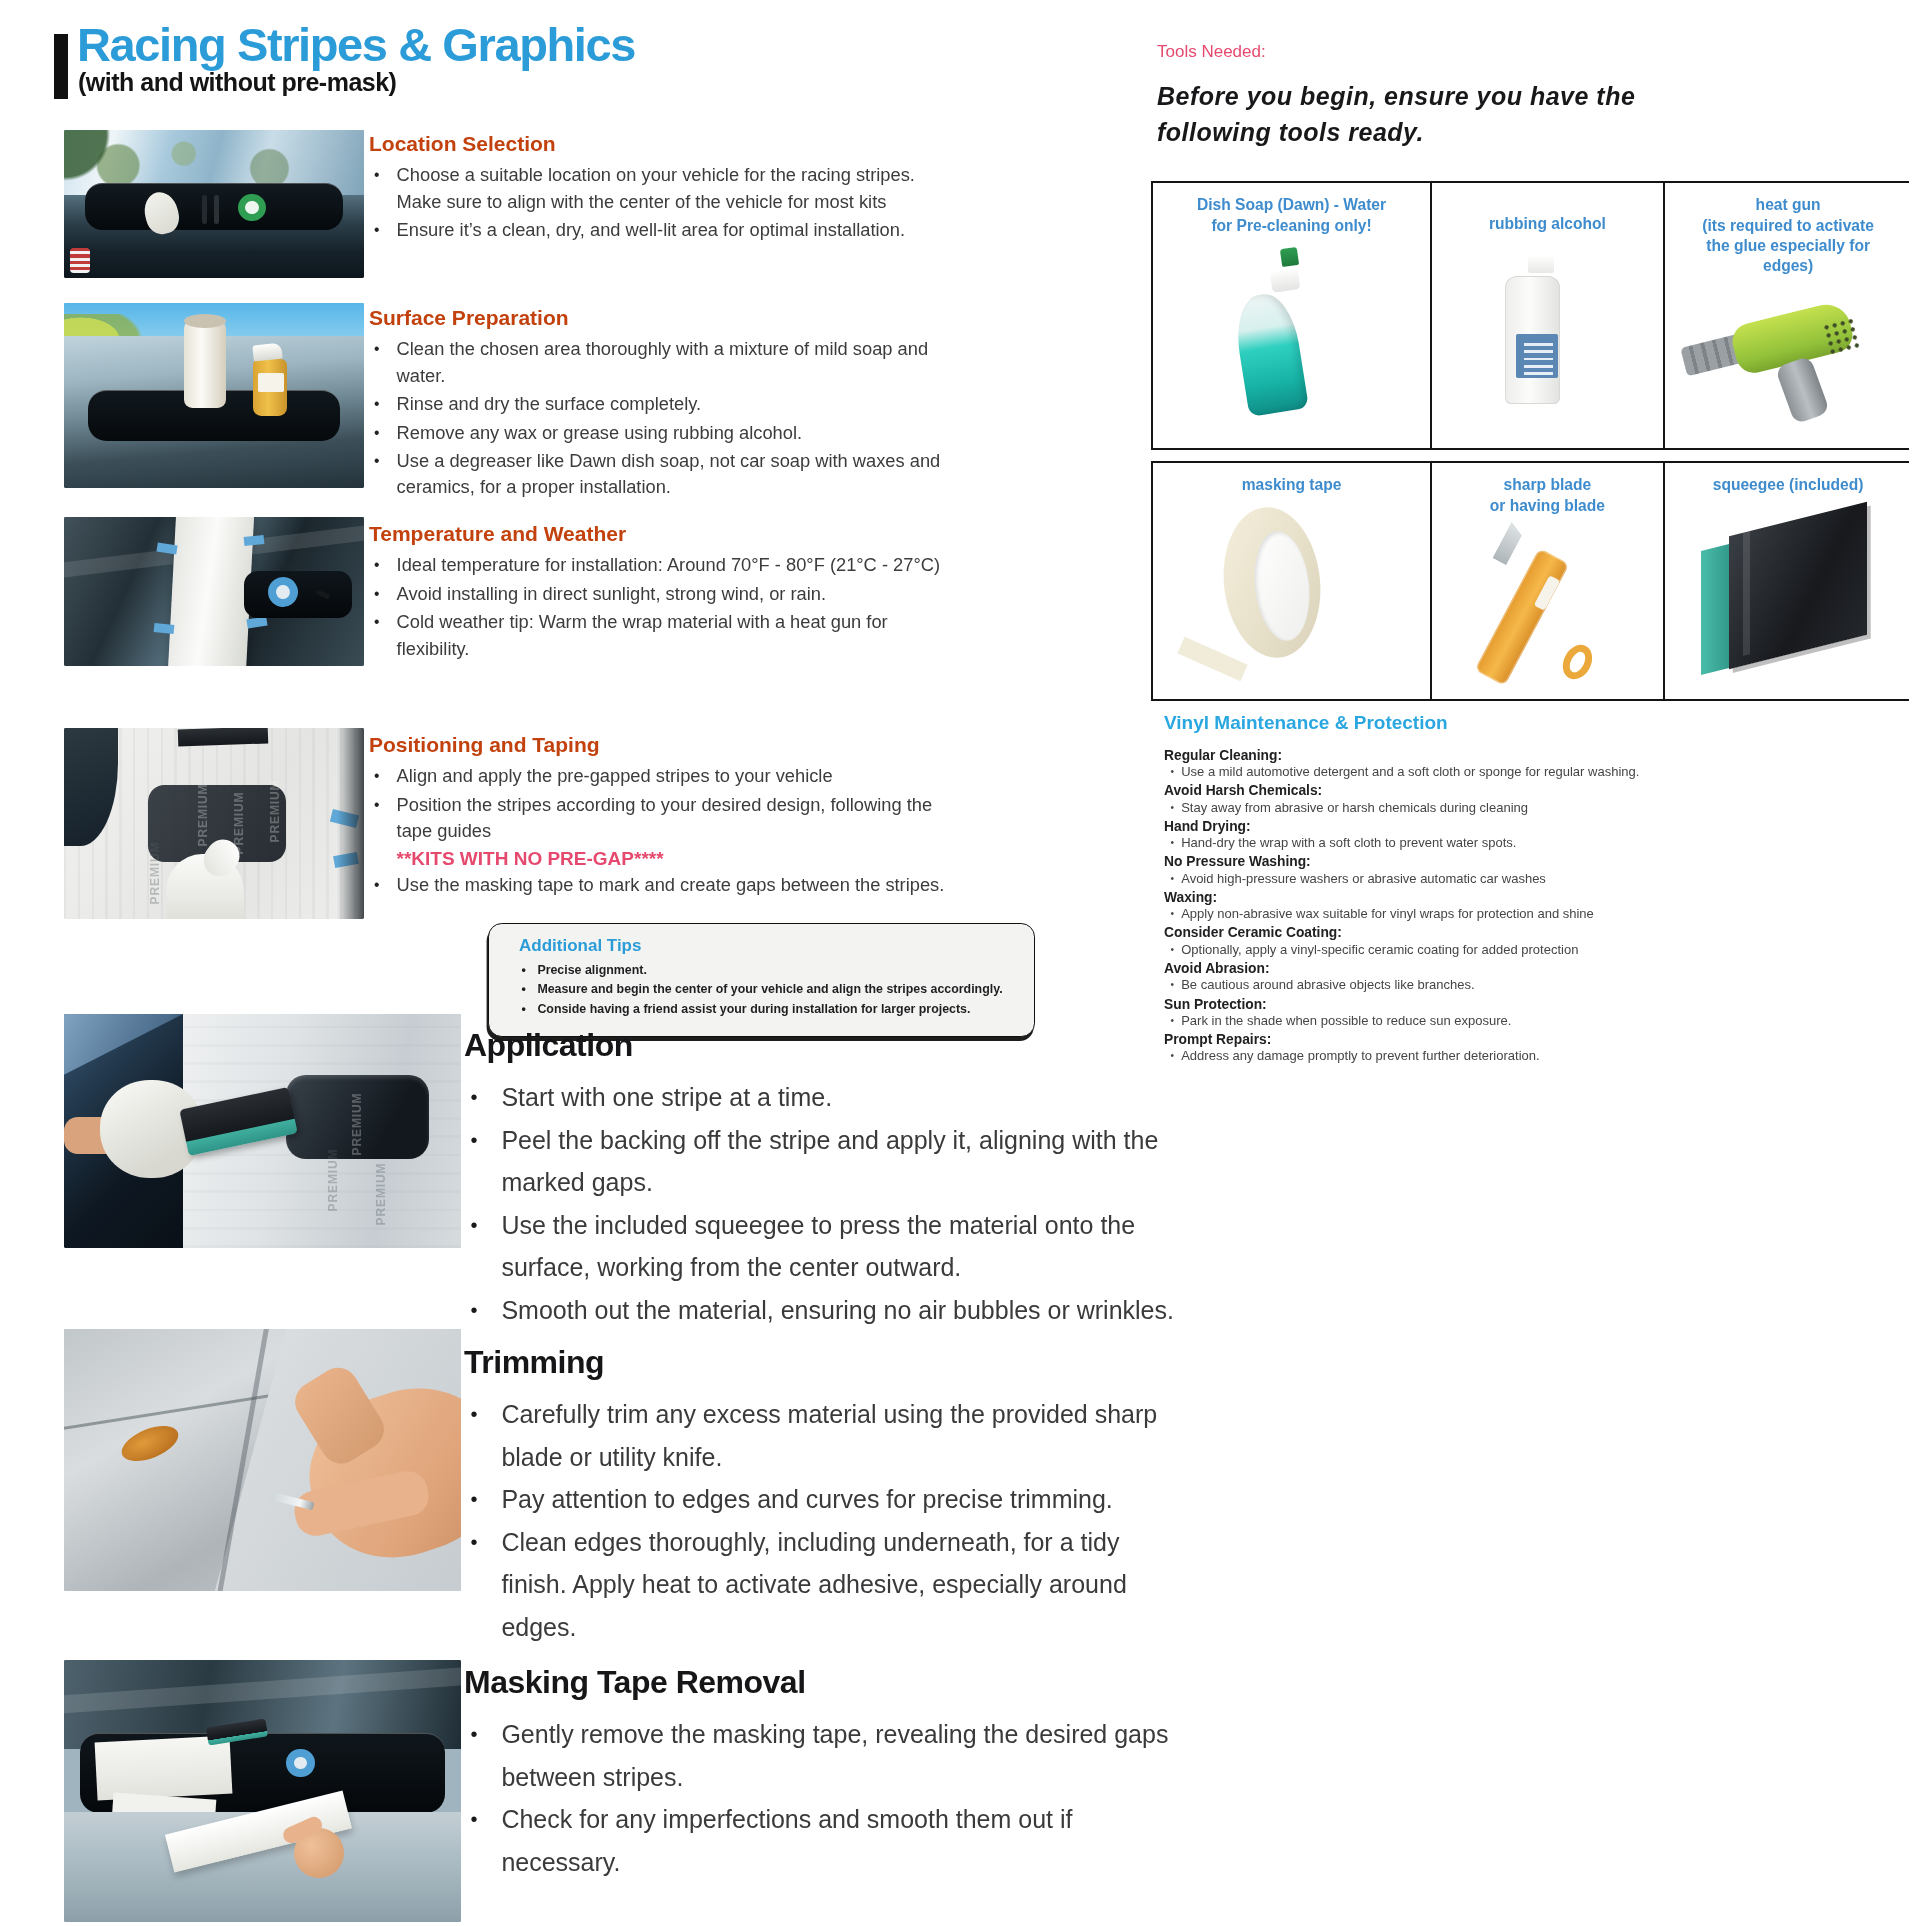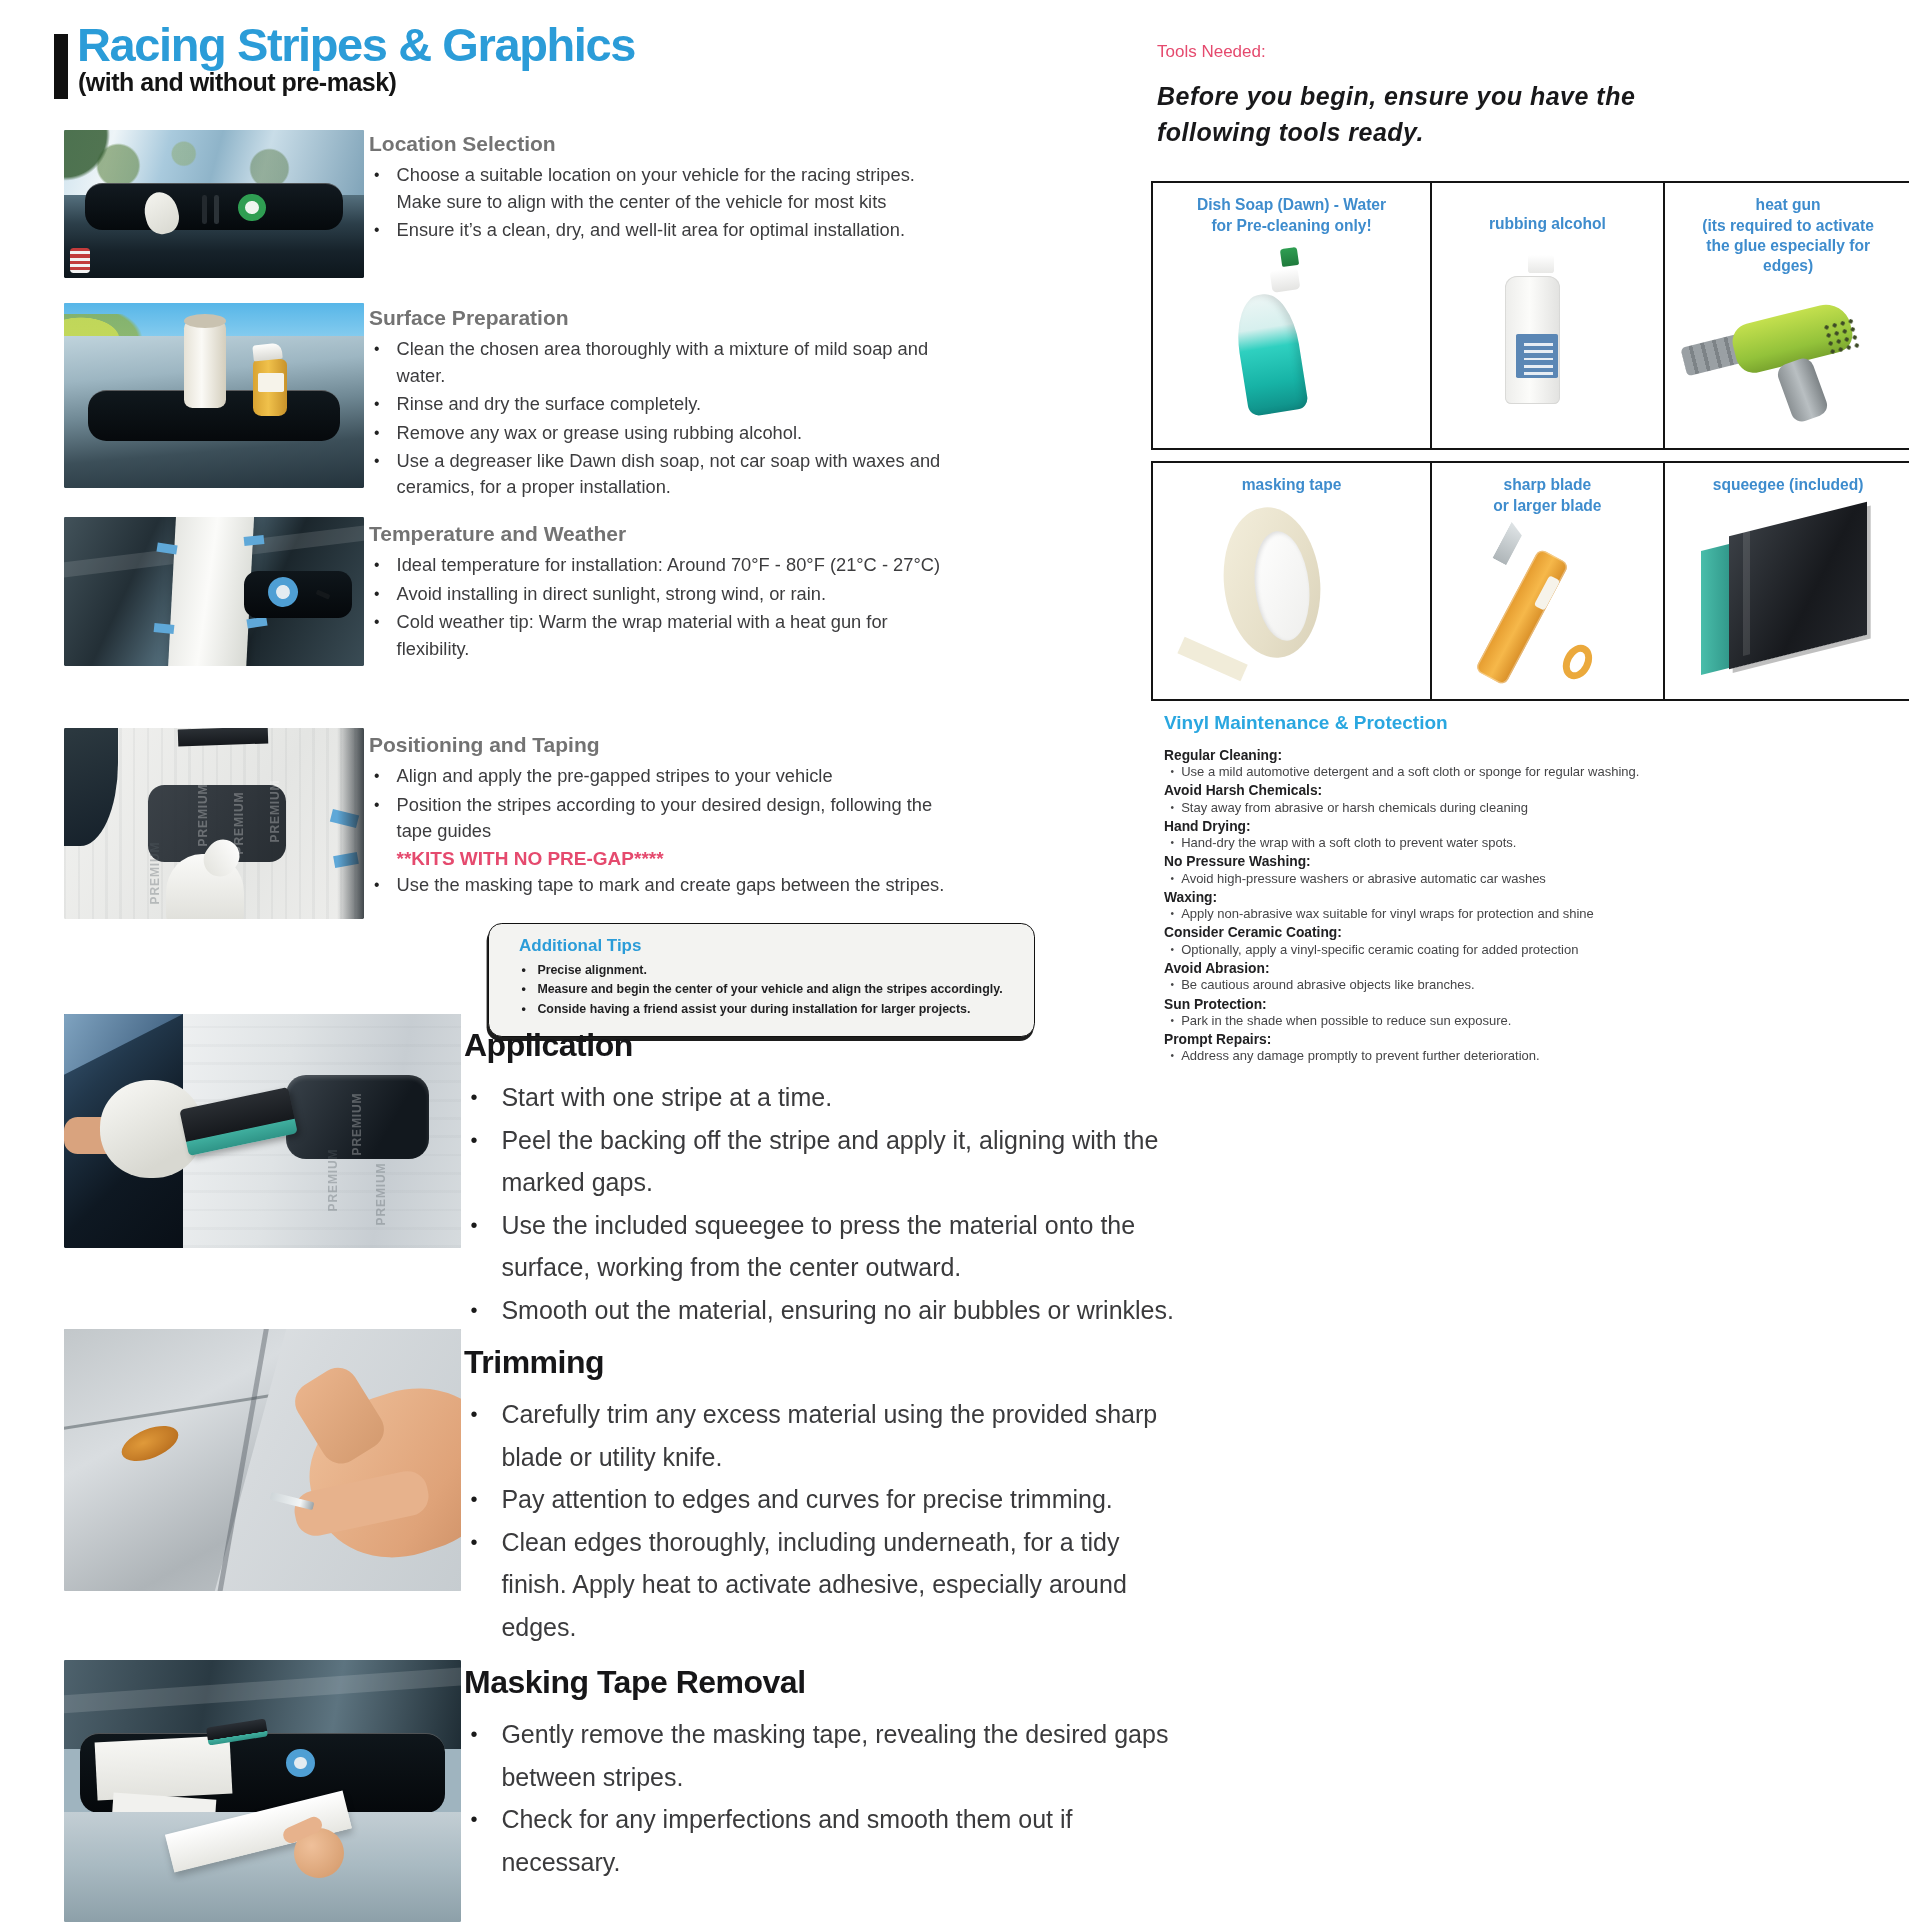--- a/index.html
+++ b/index.html
@@ -7,21 +7,21 @@
   #page{position:relative;width:1926px;height:1926px;overflow:hidden;background:#fff;}
   .abs{position:absolute;}
   .pre{white-space:pre-line;}
 
   
   .title-bar{background:#101010;}
   .doc-title{font-size:47px;font-weight:800;color:var(--blue,#2b9cd8);letter-spacing:-1.4px;}
   .doc-subtitle{font-size:25px;font-weight:800;color:#141414;letter-spacing:-0.5px;}
 
   
-  .step-head{font-size:21px;font-weight:800;color:#737373;}
+  .step-head{font-size:21px;font-weight:800;color:#c2410c;}
   .step-ul{margin:6.4px 0 0 0;padding:0;list-style:none;font-size:18.3px;color:#3c3c3e;line-height:1.45;}
   .step-ul li{display:flex;gap:12px;margin:1.8px 0;}
   .sdot{flex:0 0 15.6px;text-align:center;font-size:15.6px;line-height:1.7;color:#222;}
   .warn{font-size:19px;font-weight:800;color:var(--pink,#e54a6e);margin:2.8px 0 2.8px 27.5px;}
 
   
   .tools-heading{font-size:17px;font-weight:400;color:var(--pink,#e54a6e);}
   .tools-intro{font-size:25px;font-weight:800;font-style:italic;color:#18181a;line-height:1.42;letter-spacing:0.5px;}
   .tools-grid{display:grid;grid-template-columns:36.7% 30.6% 32.7%;background:#141414;gap:2.3px;padding:2.3px;box-sizing:border-box;}
   .tool-cell{background:#fff;position:relative;display:flex;flex-direction:column;align-items:center;padding:12px 9.2px 4.6px 9.2px;box-sizing:border-box;overflow:hidden;}
@@ -233,21 +233,21 @@
     <div class="tool-cell">
       <div class="tool-label">masking tape</div>
       <div class="tool-art">
         <div class="ph" style="left:24%;top:6%;width:96px;height:151px;border-radius:50%;background:linear-gradient(120deg,#f4efdd,#e6dfc8 60%,#d9d1b8);transform:rotate(-6deg);"></div>
         <div class="ph" style="left:36%;top:18%;width:54px;height:110px;border-radius:50%;background:linear-gradient(120deg,#ffffff,#eeeeec);transform:rotate(-6deg);box-shadow:inset 1.8px 1.8px 4.6px rgba(0,0,0,0.12);"></div>
         <div class="ph" style="left:6%;top:78%;width:69px;height:18.3px;background:#f1ecd9;transform:rotate(24deg);"></div>
       </div>
     </div>
     <div class="tool-cell">
       <div class="tool-label">sharp blade</div>
-      <div class="tool-label">or larger blade</div>
+      <div class="tool-label">or having blade</div>
       <div class="tool-art">
         <div class="ph" style="left:28%;top:4%;width:15.6px;height:41px;background:linear-gradient(180deg,#dfe4e6,#aeb5b8);clip-path:polygon(0 0,100% 18%,100% 100%,0 100%);transform:rotate(28deg);"></div>
         <div class="ph" style="left:30%;top:18%;width:34px;height:138px;border-radius:7.3px;background:linear-gradient(90deg,#e59b2e,#f6b84a 50%,#d98f28);transform:rotate(28deg);box-shadow:inset 0 0 0 1.4px rgba(255,255,255,0.35);"></div>
         <div class="ph" style="left:47%;top:34%;width:12px;height:34px;border-radius:3.7px;background:#f6f3ea;transform:rotate(28deg);"></div>
         <div class="ph" style="left:58%;top:72%;width:26.6px;height:36px;border-radius:50%;border:7.3px solid #eba93c;box-sizing:border-box;transform:rotate(28deg);"></div>
       </div>
     </div>
     <div class="tool-cell">
       <div class="tool-label">squeegee (included)</div>
       <div class="tool-art">

